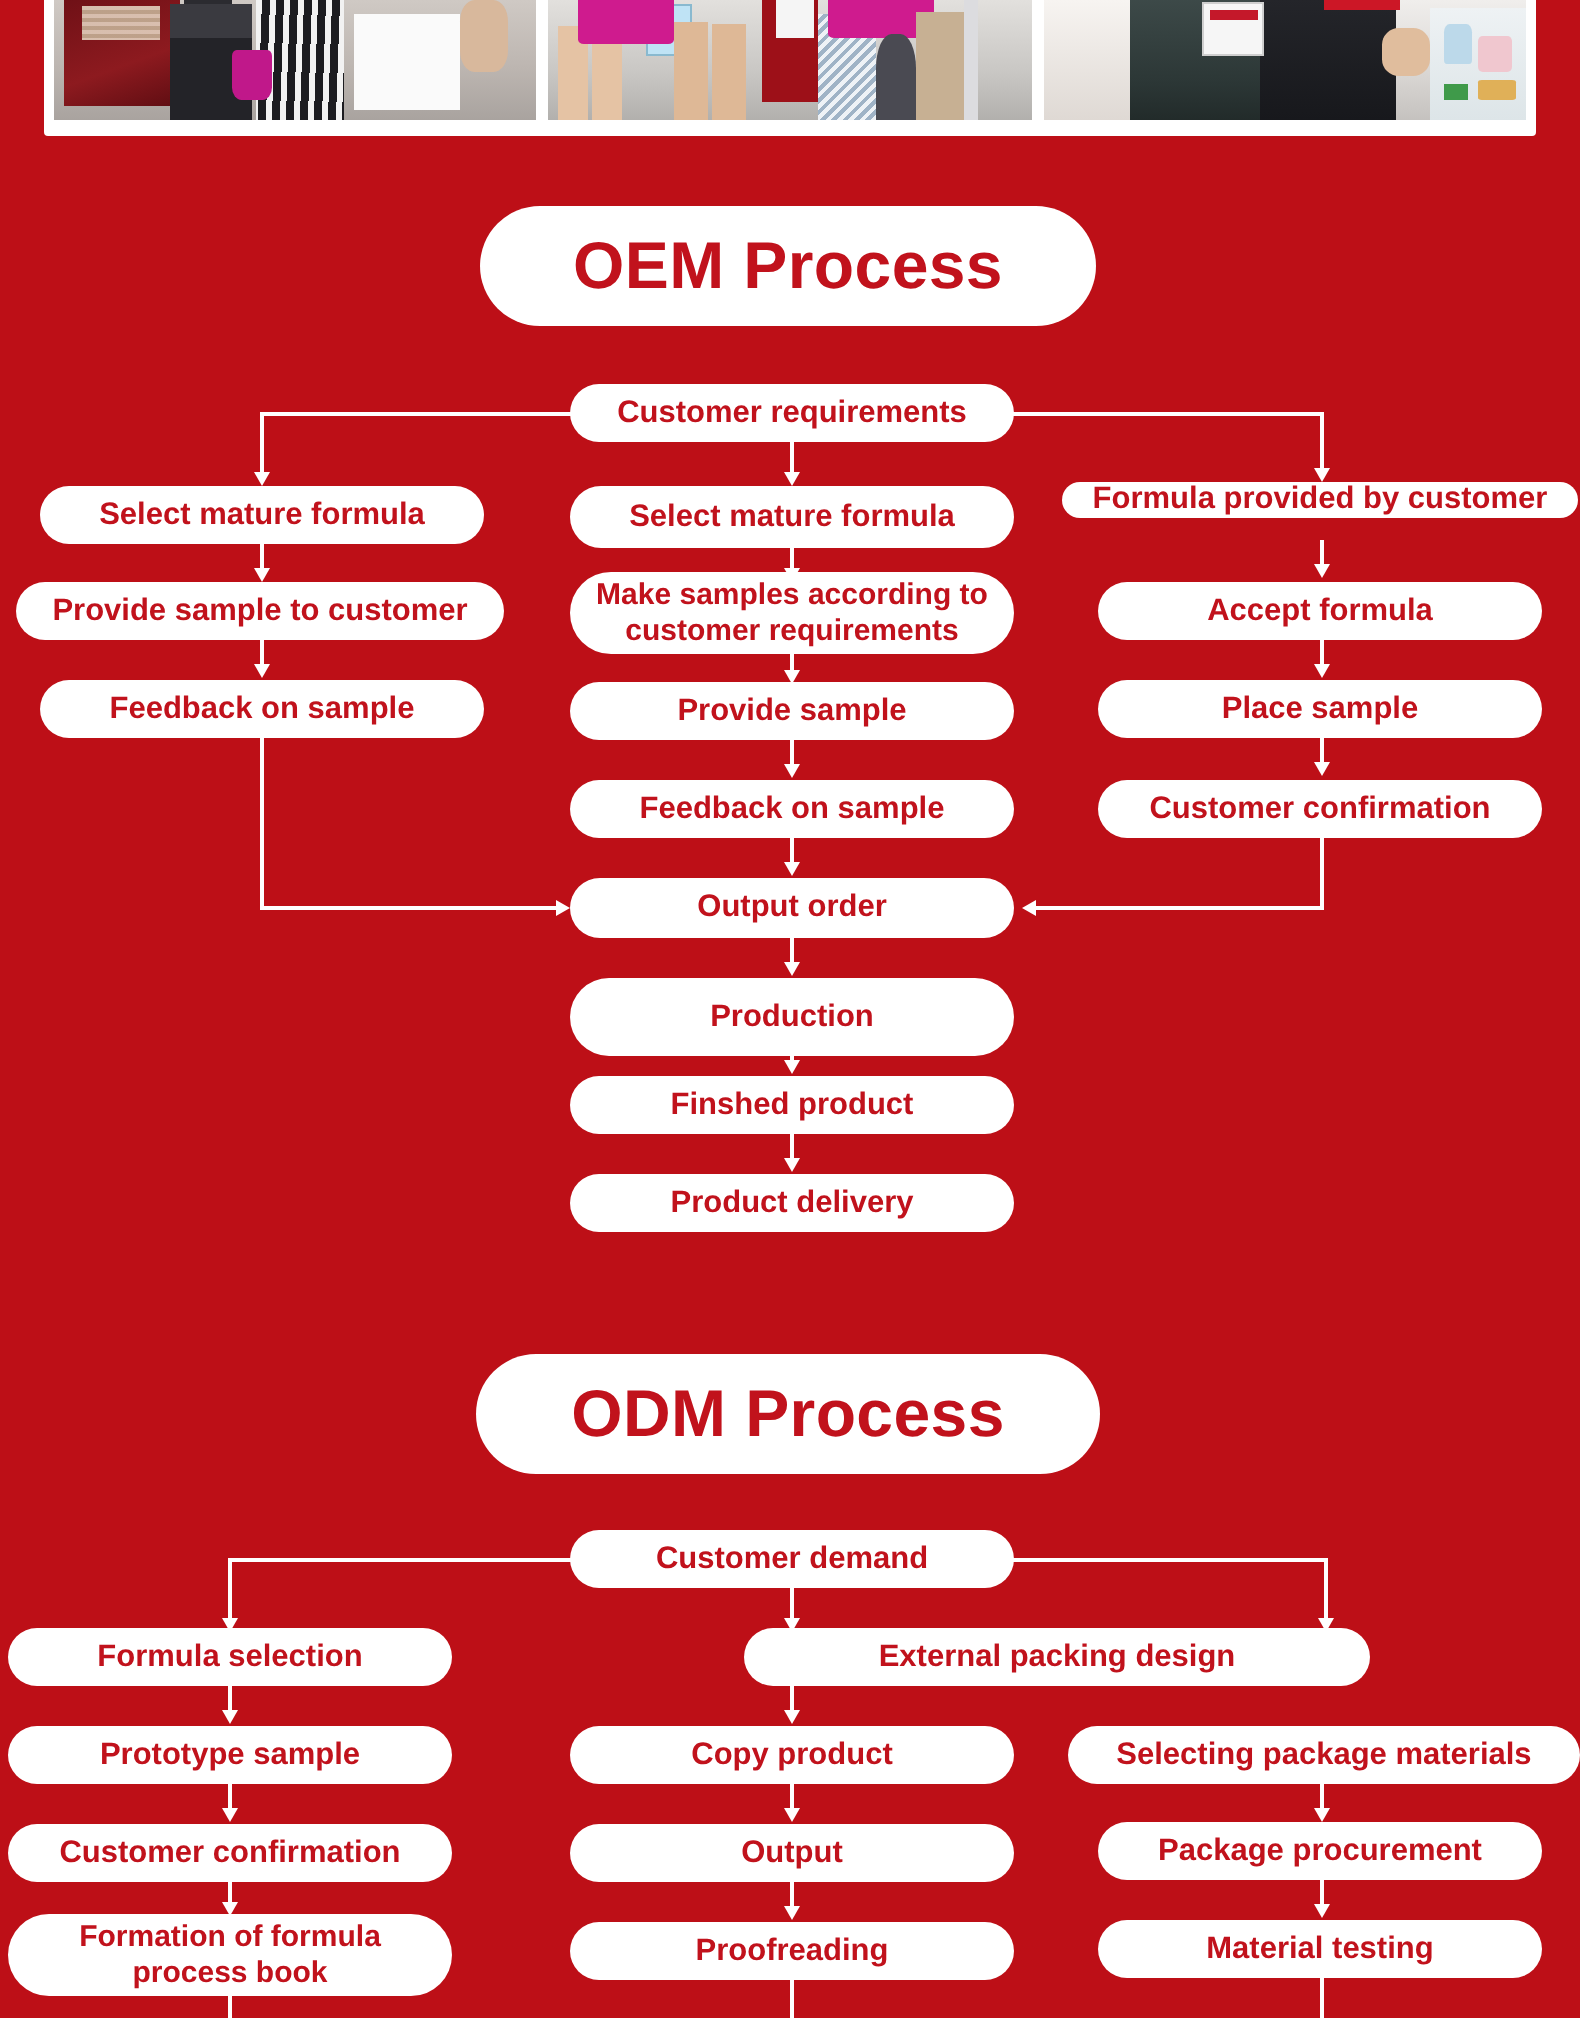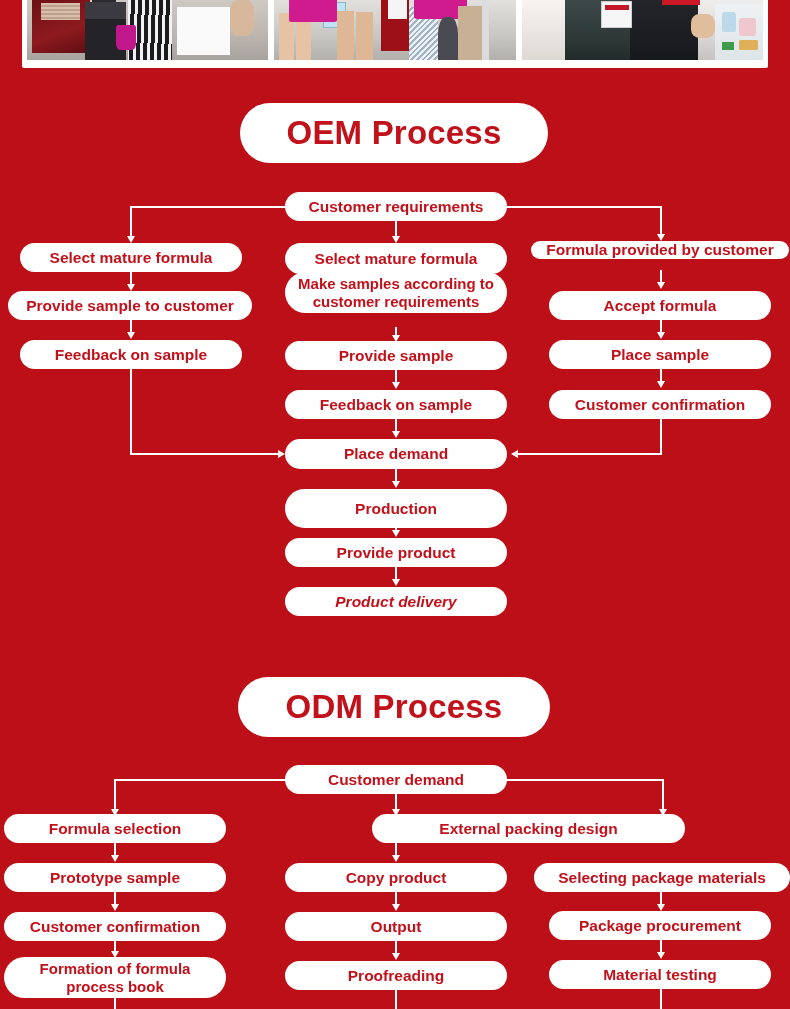--- a/index.html
+++ b/index.html
@@ -182,21 +182,21 @@
 
 <div class="node" style="left:20px;top:340px;width:222px;height:29px;">Feedback on sample</div>
 <div class="ln v" style="left:130px;top:369px;height:85px;"></div>
 <div class="ln h" style="left:130px;top:453px;width:152px;"></div>
 <div class="arw right" style="left:278px;top:449.5px;"></div>
 
 <div class="node" style="left:285px;top:243px;width:222px;height:31px;">Select mature formula</div>
 <div class="ln v" style="left:395px;top:274px;height:12px;"></div>
 <div class="arw" style="left:391.5px;top:284px;"></div>
 
-<div class="node two-line" style="left:285px;top:272px;width:222px;height:41px;">Make samples according to customer requirements</div>
+<div class="node two-line" style="left:285px;top:286px;width:222px;height:41px;">Make samples according to customer requirements</div>
 <div class="ln v" style="left:395px;top:327px;height:12px;"></div>
 <div class="arw" style="left:391.5px;top:335px;"></div>
 
 <div class="node" style="left:285px;top:341px;width:222px;height:29px;">Provide sample</div>
 <div class="ln v" style="left:395px;top:370px;height:14px;"></div>
 <div class="arw" style="left:391.5px;top:382px;"></div>
 
 <div class="node" style="left:285px;top:390px;width:222px;height:29px;">Feedback on sample</div>
 <div class="ln v" style="left:395px;top:419px;height:14px;"></div>
 <div class="arw" style="left:391.5px;top:431px;"></div>
@@ -211,33 +211,33 @@
 
 <div class="node" style="left:549px;top:340px;width:222px;height:29px;">Place sample</div>
 <div class="ln v" style="left:660px;top:369px;height:14px;"></div>
 <div class="arw" style="left:656.5px;top:381px;"></div>
 
 <div class="node" style="left:549px;top:390px;width:222px;height:29px;">Customer confirmation</div>
 <div class="ln v" style="left:660px;top:419px;height:35px;"></div>
 <div class="ln h" style="left:518px;top:453px;width:144px;"></div>
 <div class="arw left" style="left:511px;top:449.5px;"></div>
 
-<div class="node" style="left:285px;top:439px;width:222px;height:30px;">Place demand</div>
+<div class="node" style="left:285px;top:439px;width:222px;height:30px;">Output order</div>
 <div class="ln v" style="left:395px;top:469px;height:14px;"></div>
 <div class="arw" style="left:391.5px;top:481px;"></div>
 
 <div class="node" style="left:285px;top:489px;width:222px;height:39px;">Production</div>
 <div class="ln v" style="left:395px;top:518px;height:14px;"></div>
 <div class="arw" style="left:391.5px;top:530px;"></div>
 
-<div class="node" style="left:285px;top:538px;width:222px;height:29px;">Provide product</div>
+<div class="node" style="left:285px;top:538px;width:222px;height:29px;">Finshed product</div>
 <div class="ln v" style="left:395px;top:567px;height:14px;"></div>
 <div class="arw" style="left:391.5px;top:579px;"></div>
 
-<div class="node" style="left:285px;top:587px;width:222px;height:29px;font-style:italic;">Product delivery</div>
+<div class="node" style="left:285px;top:587px;width:222px;height:29px;">Product delivery</div>
 
 <div class="section-title" id="odm-title">ODM Process</div>
 
 <div class="node" style="left:285px;top:765px;width:222px;height:29px;">Customer demand</div>
 
 <div class="ln h" style="left:114px;top:779px;width:172px;"></div>
 <div class="ln h" style="left:506px;top:779px;width:157px;"></div>
 <div class="ln v" style="left:114px;top:779px;height:32px;"></div>
 <div class="ln v" style="left:662px;top:779px;height:32px;"></div>
 <div class="ln v" style="left:395px;top:794px;height:17px;"></div>

